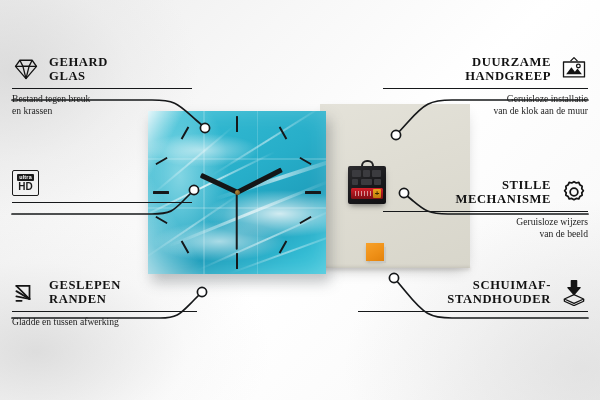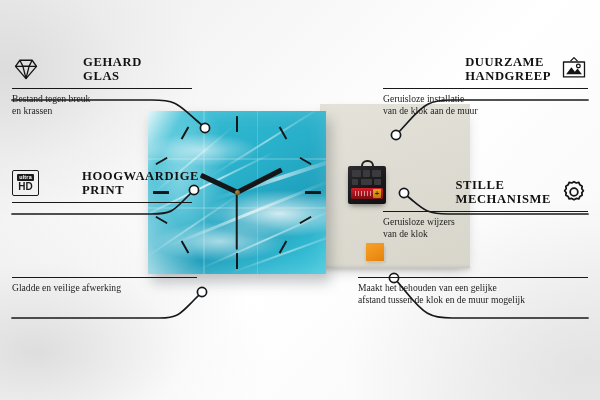--- a/index.html
+++ b/index.html
@@ -78,26 +78,26 @@
   .bat-txt{ position:absolute; left:4px; top:3px; right:12px; height:5px;
             background:repeating-linear-gradient(90deg,rgba(255,255,255,.55) 0 1px,rgba(255,255,255,0) 1px 3px); }
 
   .foam{ position:absolute; left:366px; top:243px; width:18px; height:18px;
          background:linear-gradient(150deg,#f7a12a,#ee8f16 60%,#e2820c);
          box-shadow:3px 3px 0 -1px rgba(200,200,195,0.85), 0 2px 4px -1px rgba(0,0,0,0.25); }
 
   
   .callout{ position:absolute; width:190px; }
   .callout.left { text-align:left; }
-  .callout.right{ text-align:left; }
+  .callout.right{ text-align:right; }
   .co-head{ display:flex; align-items:center; gap:9px; min-height:34px; }
   .callout.right .co-head{ flex-direction:row-reverse; }
   .co-title{ font-family:"Liberation Serif",serif; font-weight:700; font-size:12.6px;
              line-height:14.4px; letter-spacing:0.6px; color:#121212; text-transform:uppercase;
-             white-space:pre-line;margin-left:34px; }
+             white-space:pre-line; }
   .co-rule{ height:1.3px; background:#16181a; margin:2px 0 4px; }
   .co-desc{ font-family:"Liberation Serif",serif; font-size:9.6px; line-height:11.6px;
             color:#1d1d1d; white-space:pre-line; }
   .co-icon{ flex:0 0 auto; width:28px; height:28px; display:block; }
   .co-icon svg{ display:block; width:28px; height:28px; }
 
   .hd-badge{ flex:0 0 auto; width:27px; height:26px; border:1.6px solid #1a1a1a; border-radius:2px;
              display:flex; flex-direction:column; align-items:center; justify-content:center; line-height:1; }
   .hd-badge .u{ font:700 5.4px/5.4px "Liberation Sans",sans-serif; letter-spacing:.2px; color:#1a1a1a;
                 background:#1a1a1a; color:#fff; padding:1px 2px; border-radius:1px; }
@@ -205,29 +205,42 @@
     <div class="co-desc">Bestand tegen breuk
 en krassen</div>
   </div>
 
   <div class="callout left" style="left:12px; top:166px; width:180px;">
     <div class="co-head">
       <span class="hd-badge">
         <span class="u">ultra</span>
           <span class="h">HD</span>
       </span>
-      <span class="co-title">HOOGWAARDIGE
-PRINT</span>
     </div>
     <div class="co-rule"></div>
   </div>
 
   <div class="callout left" style="left:12px; top:275px; width:185px;">
-    <div class="co-rule"></div>
-    <div class="co-desc">Gladde en veilige afwerking</div>
+    <div class="co-head">
+      <span class="co-icon">
+        <svg viewBox="0 0 32 32">
+            <g stroke="#141414" stroke-width="2" stroke-linecap="round" fill="none">
+          <path d="M5 9 L20 24"></path>
+              <path d="M5 15 L20 24"></path>
+              <path d="M5 21 L20 24"></path>
+              <path d="M5 26 L11 26"></path>
+          <path d="M20 24 V9 L5 9"></path>
+            </g>
+          </svg>
+      </span>
+      <span class="co-title">GESLEPEN
+RANDEN</span>
+    </div>
+    <div class="co-rule"></div>
+    <div class="co-desc">Gladde en tussen afwerking</div>
   </div>
 
   <div class="callout right" style="right:12px; top:52px; width:205px;">
     <div class="co-head">
       <span class="co-icon">
         <svg viewBox="0 0 32 32">
             <g fill="none" stroke="#141414" stroke-width="1.5" stroke-linejoin="round">
           <path d="M12 7 L16 3 L20 7"></path>
           <rect x="4" y="8" width="24" height="17"></rect>
           <path d="M7 22 L13 14 L17 19 L20 15.5 L25 22 Z" fill="#141414" stroke="none"></path>
@@ -251,22 +264,33 @@
           <path d="M16 4.2 l2.6 1.5 2.9-.6 1.2 2.7 2.6 1.5 -.4 2.9 1.8 2.3 -1.8 2.3 .4 2.9 -2.6 1.5 -1.2 2.7 -2.9-.6 -2.6 1.5 -2.6-1.5 -2.9 .6 -1.2-2.7 -2.6-1.5 .4-2.9 -1.8-2.3 1.8-2.3 -.4-2.9 2.6-1.5 1.2-2.7 2.9 .6 Z"></path>
           <circle cx="16" cy="16" r="4.4"></circle>
             </g>
           </svg>
       </span>
       <span class="co-title">STILLE
 MECHANISME</span>
     </div>
     <div class="co-rule"></div>
     <div class="co-desc">Geruisloze wijzers
-van de klok</div>
+van de beeld</div>
   </div>
 
   <div class="callout right" style="right:12px; top:275px; width:230px;">
-    <div class="co-rule"></div>
-    <div class="co-desc">Maakt het behouden van een gelijke
-afstand tussen de klok en de muur mogelijk</div>
+    <div class="co-head">
+      <span class="co-icon">
+        <svg viewBox="0 0 32 32">
+            <g fill="none" stroke="#141414" stroke-width="1.5" stroke-linejoin="round">
+          <path d="M13 3 h6 v8 h4 l-7 8 -7-8 h4 Z" fill="#141414"></path>
+          <path d="M16 19 L5 24 L16 29 L27 24 Z"></path>
+          <path d="M5 24 v2.6 L16 31.5 L27 26.6 V24"></path>
+            </g>
+          </svg>
+      </span>
+      <span class="co-title">SCHUIMAF-
+STANDHOUDER</span>
+    </div>
+    <div class="co-rule"></div>
   </div>
 
 </div>
 
 </body></html>

